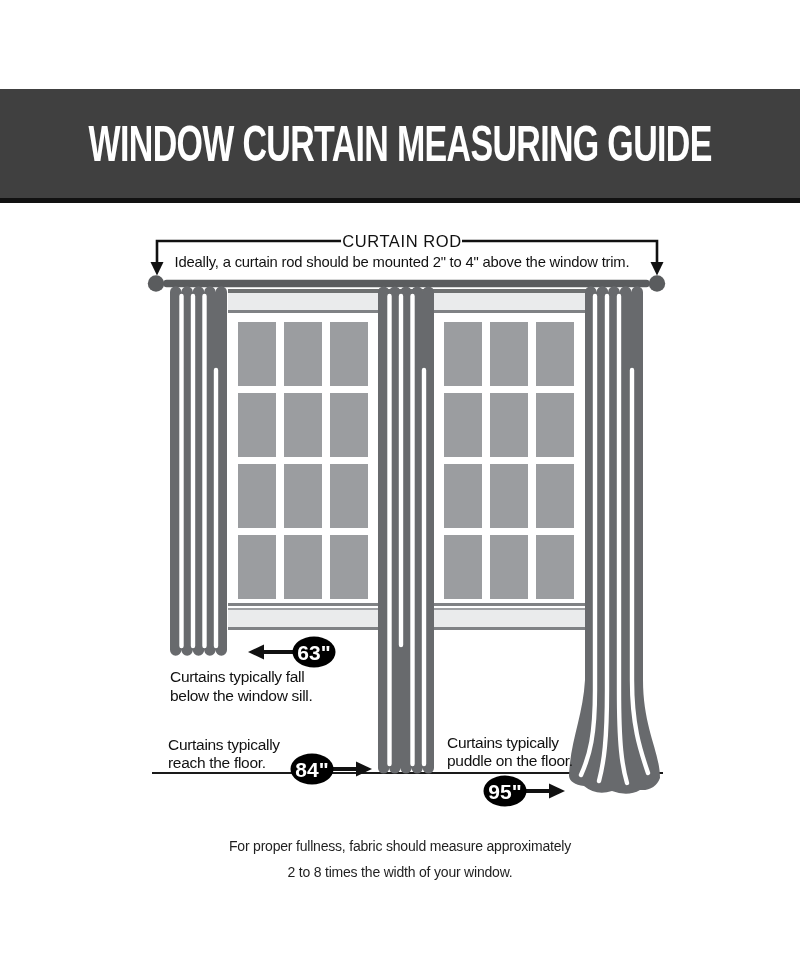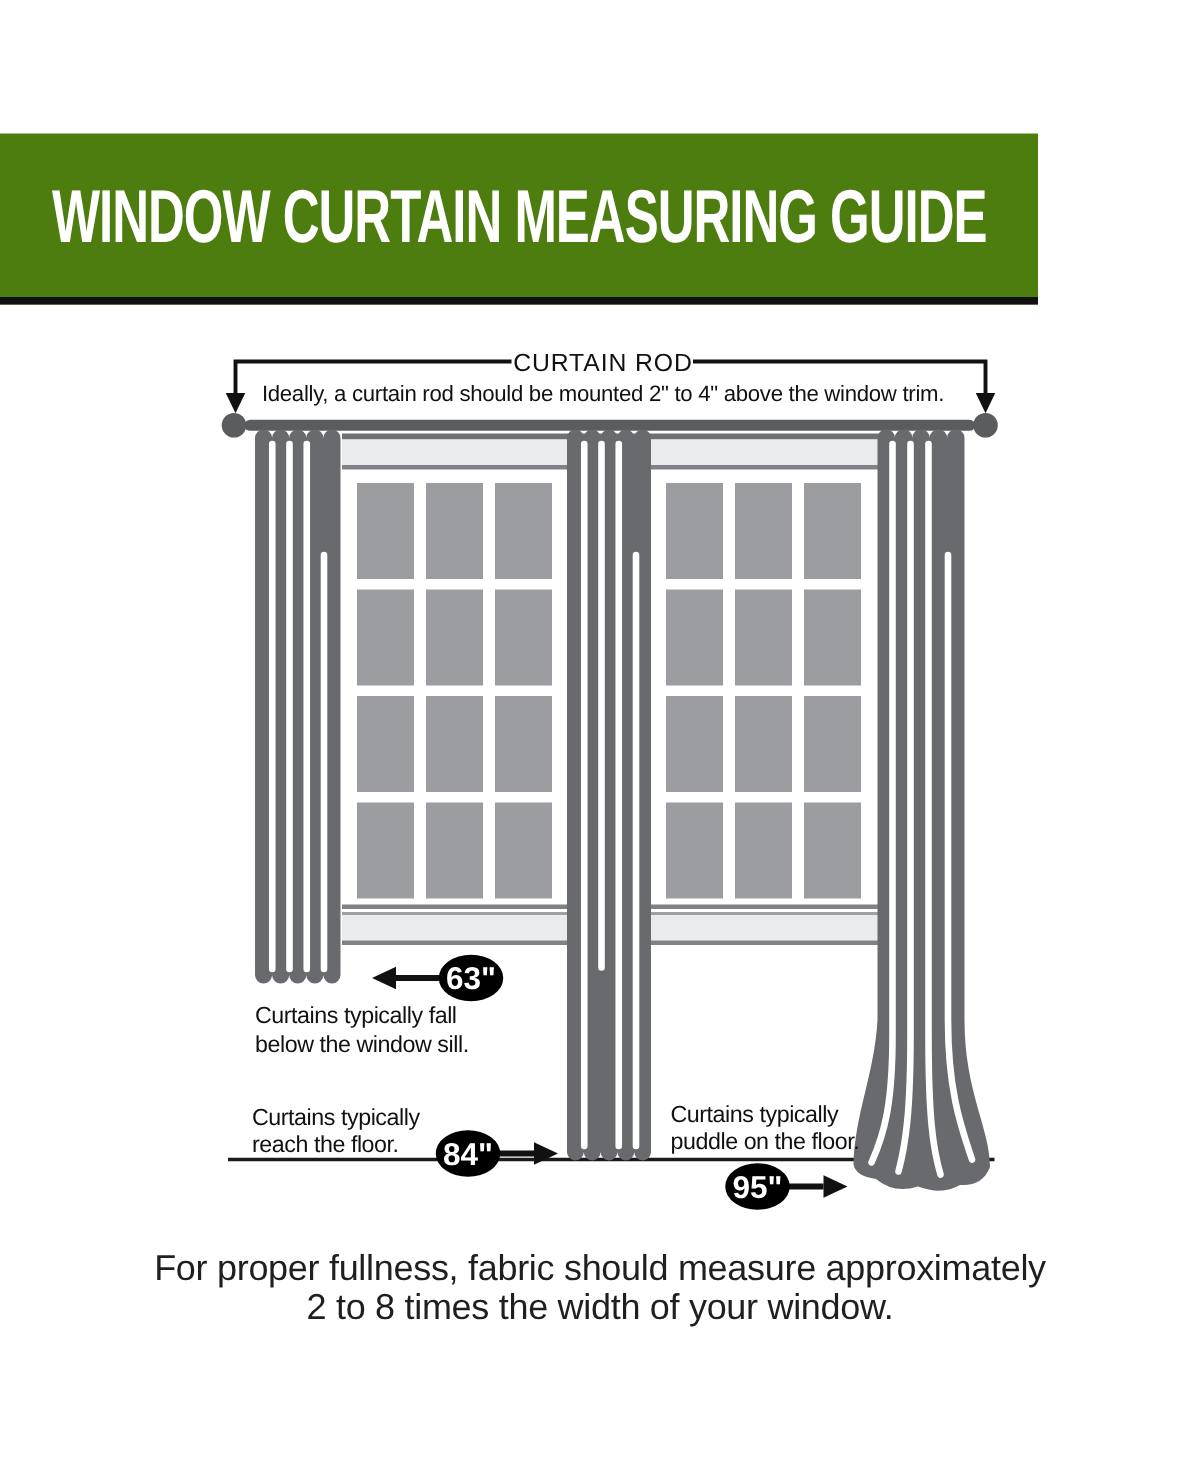--- a/index.html
+++ b/index.html
@@ -1,38 +1,38 @@
 <!DOCTYPE html>
 <html><head>
 <meta charset="utf-8">
 <style>
   html,body{margin:0;padding:0}
   body{
     width:800px;height:977px;position:relative;background:#ffffff;
     font-family:"Liberation Sans",sans-serif;overflow:hidden;
   }
   .banner{
-    position:absolute;top:89px;left:0;width:692px;height:109px;
-    background:#4d7c0f;border-bottom:5px solid #111111;
+    position:absolute;top:89px;left:0;width:800px;height:109px;
+    background:#404040;border-bottom:5px solid #111111;
     display:flex;align-items:center;justify-content:center;
   }
   .banner h1{
     margin:0;color:#ffffff;font-size:50px;font-weight:bold;
     letter-spacing:-1px;white-space:nowrap;
     transform:scaleX(0.68);transform-origin:center;
   }
   svg.diagram{position:absolute;top:0;left:0}
   svg text{font-family:"Liberation Sans",sans-serif;fill:#111111}
   .rod-label{font-size:16.5px;letter-spacing:0.6px}
   .rod-note{font-size:14.8px;letter-spacing:-0.2px}
   .ann{font-size:15.5px;letter-spacing:-0.3px}
   .val{font-size:21px;font-weight:bold;fill:#ffffff}
   .footer{
     position:absolute;top:833px;left:0;width:800px;text-align:center;
-    font-size:24px;line-height:26px;letter-spacing:-0.2px;color:#1f1f1f;
+    font-size:14px;line-height:26px;letter-spacing:-0.2px;color:#1f1f1f;
   }
 </style>
 </head>
 <body>
 
 <div class="banner">
   <h1>WINDOW CURTAIN MEASURING GUIDE</h1>
 </div>
 
 <svg class="diagram" width="800" height="977" viewBox="0 0 800 977">

